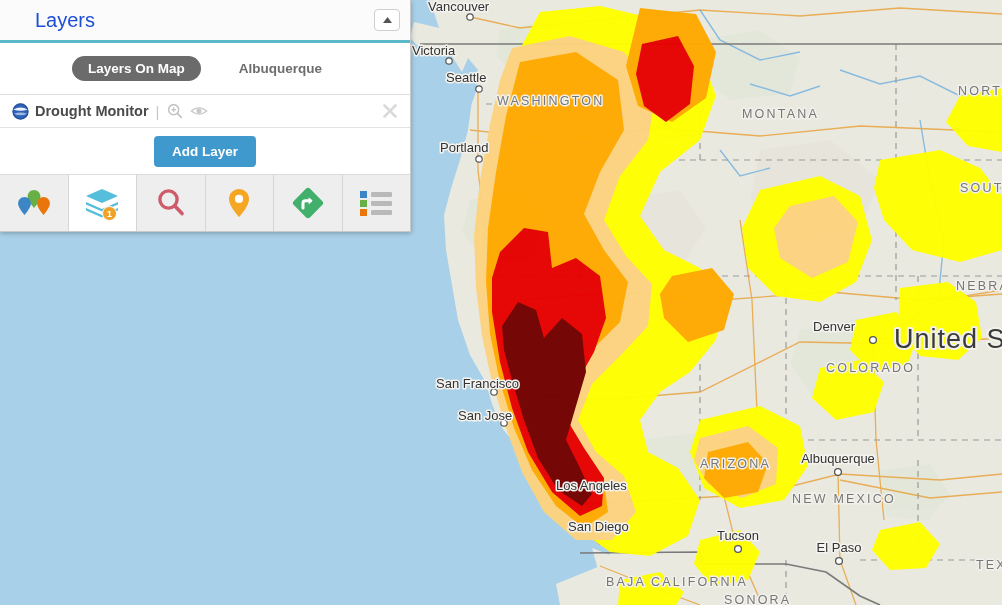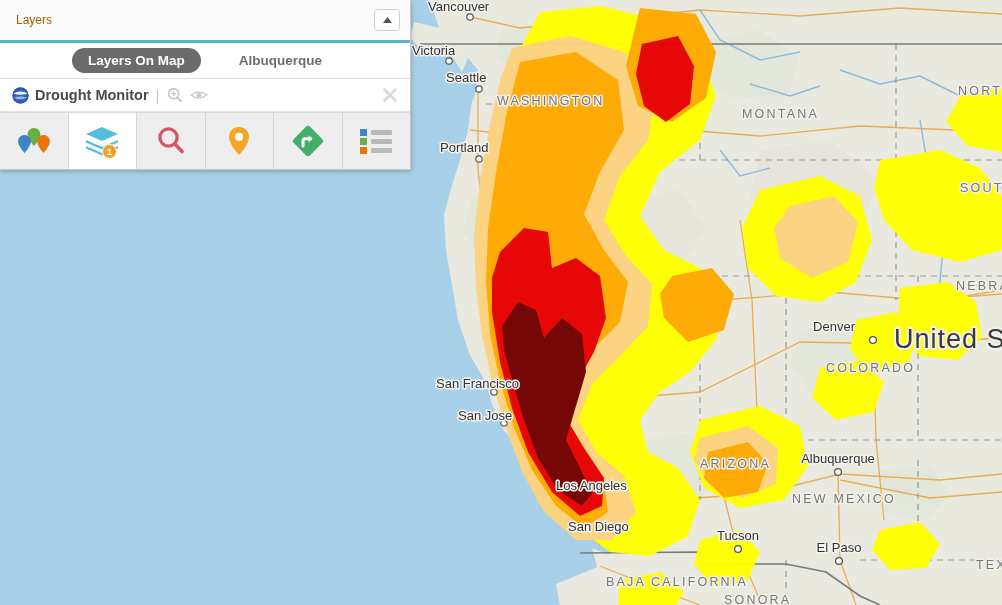--- a/index.html
+++ b/index.html
@@ -32,30 +32,30 @@
     border-right: 1px solid #c9c9c9;
     border-bottom: 1px solid #c9c9c9;
     box-shadow: 0 1px 5px rgba(0,0,0,.28);
     z-index: 20;
   }
   .panel-header {
     height: 43px; display: flex; align-items: center;
     padding: 0 10px 0 16px; background: #fbfbfb;
     border-bottom: 3px solid #5bb8c9;
   }
-  .panel-title { font-size: 12px; color: #a16207; flex: 1; }
+  .panel-title { font-size: 20px; color: #1d4ed8; flex: 1; margin-left: 19px; }
   .collapse-btn {
     width: 26px; height: 22px; border: 1px solid #cfcfcf; border-radius: 4px;
     background: #fff; display: flex; align-items: center; justify-content: center;
     cursor: pointer;
   }
   .collapse-btn svg { display:block; }
 
   .tabs {
-    height: 36px; display: flex; align-items: center; justify-content: center;
+    height: 52px; display: flex; align-items: center; justify-content: center;
     gap: 22px; border-bottom: 1px solid #dedede; background: #fff;
   }
   .tab {
     font-size: 13.5px; font-weight: bold; color: #6d6d6d; padding: 5px 16px;
     border-radius: 14px; cursor: pointer; white-space: nowrap;
   }
   .tab.active { background: #6b6b6b; color: #fff; }
 
   .layer-row {
     height: 33px; display: flex; align-items: center; padding: 0 12px 0 12px;
@@ -362,20 +362,23 @@
         <path d="M1.5 10 Q11 2.5 20.5 10 Q11 17.5 1.5 10 Z" fill="none" stroke="#c9c9c9" stroke-width="1.6"></path>
         <circle cx="11" cy="10" r="3.1" fill="#c9c9c9"></circle>
       </svg>
       <span class="layer-spacer"></span>
       <svg class="layer-close" viewBox="0 0 16 16">
         <line x1="2.5" y1="2.5" x2="13.5" y2="13.5" stroke="#bdbdbd" stroke-width="2.6" stroke-linecap="round"></line>
         <line x1="13.5" y1="2.5" x2="2.5" y2="13.5" stroke="#bdbdbd" stroke-width="2.6" stroke-linecap="round"></line>
       </svg>
     </div>
 
+    <div class="addlayer-wrap">
+      <button class="add-layer-btn">Add Layer</button>
+    </div>
 
     <div class="toolbar">
 
       <div class="tool">
         <svg width="38" height="30" viewBox="0 0 38 30">
           <path d="M19 2 C22.6 2 25.4 4.9 25.4 8.5 C25.4 13 19 20 19 20 C19 20 12.6 13 12.6 8.5 C12.6 4.9 15.4 2 19 2 Z" fill="#68b045"></path>
           <path d="M9.5 9 C13.1 9 15.9 11.9 15.9 15.5 C15.9 20 9.5 27 9.5 27 C9.5 27 3.1 20 3.1 15.5 C3.1 11.9 5.9 9 9.5 9 Z" fill="#3d86c6"></path>
           <path d="M28.5 9 C32.1 9 34.9 11.9 34.9 15.5 C34.9 20 28.5 27 28.5 27 C28.5 27 22.1 20 22.1 15.5 C22.1 11.9 24.9 9 28.5 9 Z" fill="#e8760b"></path>
         </svg>
       </div>

